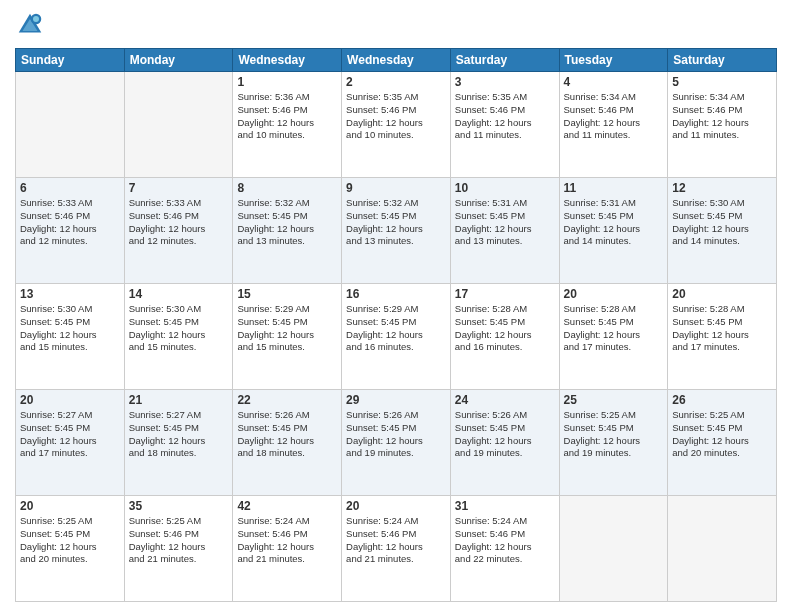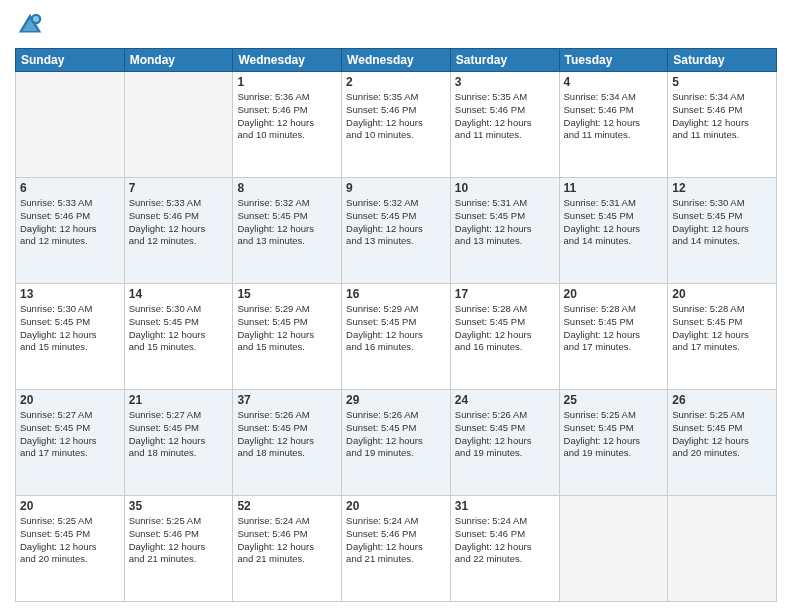--- a/index.html
+++ b/index.html
@@ -286,21 +286,21 @@
 and 17 minutes.</div>
           </td>
           <td>
             <div class="day-number">21</div>
             <div class="day-info" style="white-space: pre-line;">Sunrise: 5:27 AM
 Sunset: 5:45 PM
 Daylight: 12 hours
 and 18 minutes.</div>
           </td>
           <td>
-            <div class="day-number">37</div>
+            <div class="day-number">22</div>
             <div class="day-info" style="white-space: pre-line;">Sunrise: 5:26 AM
 Sunset: 5:45 PM
 Daylight: 12 hours
 and 18 minutes.</div>
           </td>
           <td>
             <div class="day-number">29</div>
             <div class="day-info" style="white-space: pre-line;">Sunrise: 5:26 AM
 Sunset: 5:45 PM
 Daylight: 12 hours
@@ -337,21 +337,21 @@
 and 20 minutes.</div>
           </td>
           <td>
             <div class="day-number">35</div>
             <div class="day-info" style="white-space: pre-line;">Sunrise: 5:25 AM
 Sunset: 5:46 PM
 Daylight: 12 hours
 and 21 minutes.</div>
           </td>
           <td>
-            <div class="day-number">52</div>
+            <div class="day-number">42</div>
             <div class="day-info" style="white-space: pre-line;">Sunrise: 5:24 AM
 Sunset: 5:46 PM
 Daylight: 12 hours
 and 21 minutes.</div>
           </td>
           <td>
             <div class="day-number">20</div>
             <div class="day-info" style="white-space: pre-line;">Sunrise: 5:24 AM
 Sunset: 5:46 PM
 Daylight: 12 hours

